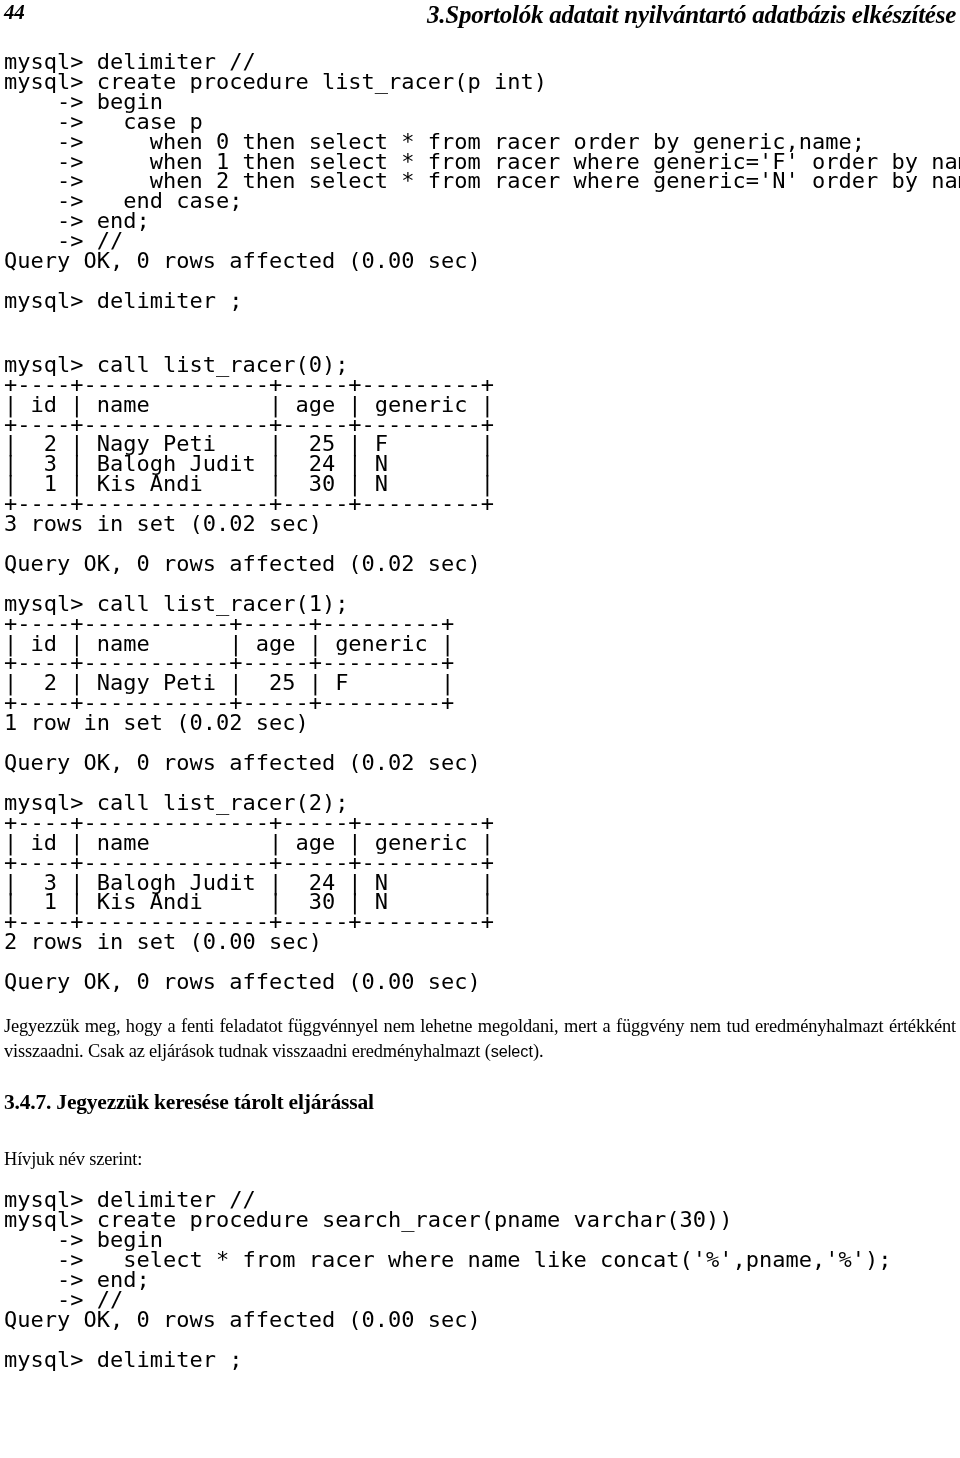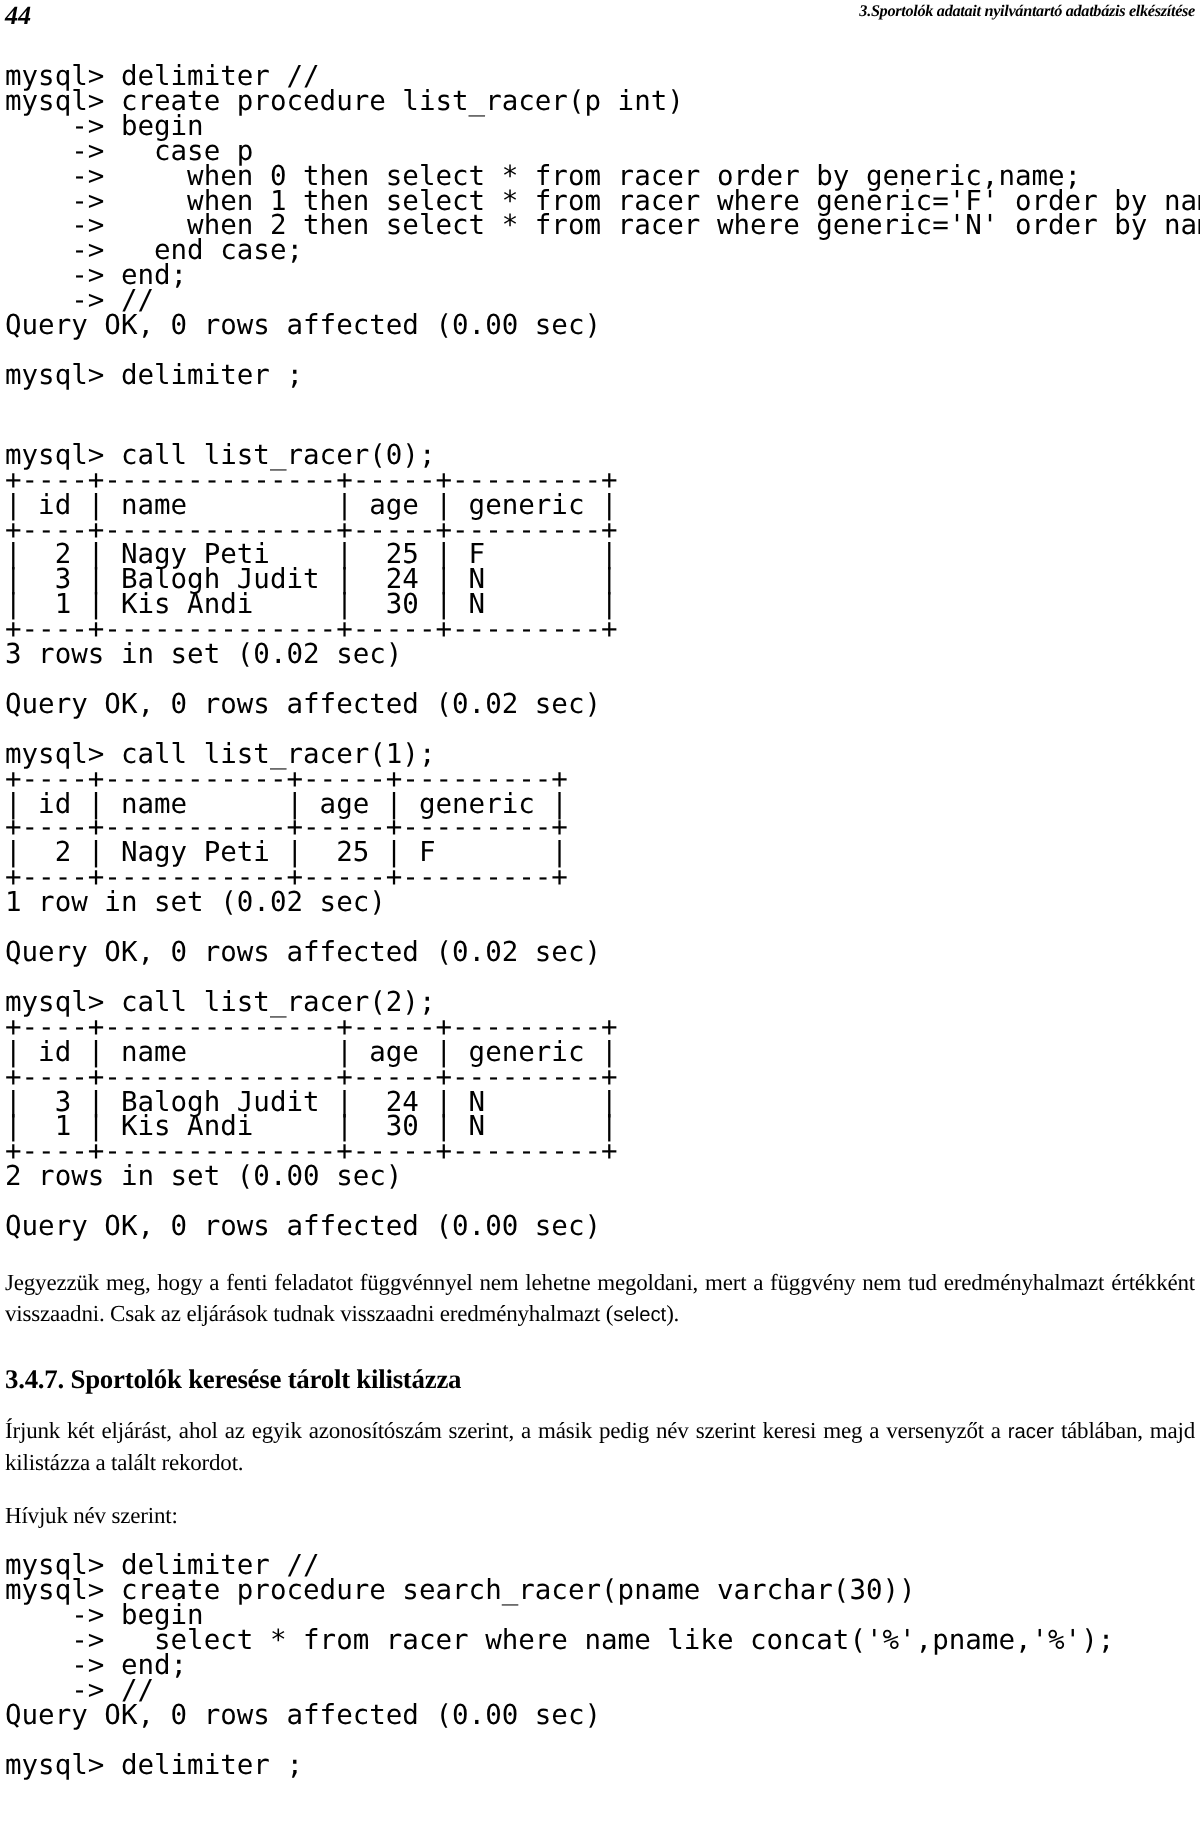--- a/index.html
+++ b/index.html
@@ -43,21 +43,21 @@
     font-weight: bold;
     font-style: italic;
     font-size: 21px;
     line-height: 1;
     letter-spacing: -0.2px;
   }
   .runhead-title {
     font-family: "Liberation Serif", serif;
     font-weight: bold;
     font-style: italic;
-    font-size: 13px;
+    font-size: 25px;
     line-height: 1;
     letter-spacing: -0.25px;
     white-space: nowrap;
   }
 
   
   .content {
     position: absolute;
     top: 52px;
     left: 4px;
@@ -178,25 +178,24 @@
 2 rows in set (0.00 sec)
 
 Query OK, 0 rows affected (0.00 sec)</pre>
 
     <div class="gap-22"></div>
 
     <p class="prose"><span>Jegyezzük meg, hogy a fenti feladatot függvénnyel nem lehetne megoldani, mert a függvény nem tud eredményhalmazt értékként visszaadni. Csak az eljárások tudnak visszaadni eredményhalmazt (</span><code class="inline">select</code><span>).</span></p>
 
     <div class="gap-24"></div>
 
-    <h2 class="section">3.4.7. Sportolók keresése tárolt kilistázza</h2>
+    <h2 class="section">3.4.7. Jegyezzük keresése tárolt eljárással</h2>
 
     <div class="gap-16"></div>
 
-    <p class="prose"><span>Írjunk két eljárást, ahol az egyik azonosítószám szerint, a másik pedig név szerint keresi meg a versenyzőt a </span><code class="inline">racer</code><span> táblában, majd kilistázza a talált rekordot.</span></p>
 
     <div class="gap-16"></div>
 
     <p class="prose single">Hívjuk név szerint:</p>
 
     <div class="gap-18"></div>
 
     <pre class="term">mysql&gt; delimiter //
 mysql&gt; create procedure search_racer(pname varchar(30))
     -&gt; begin

